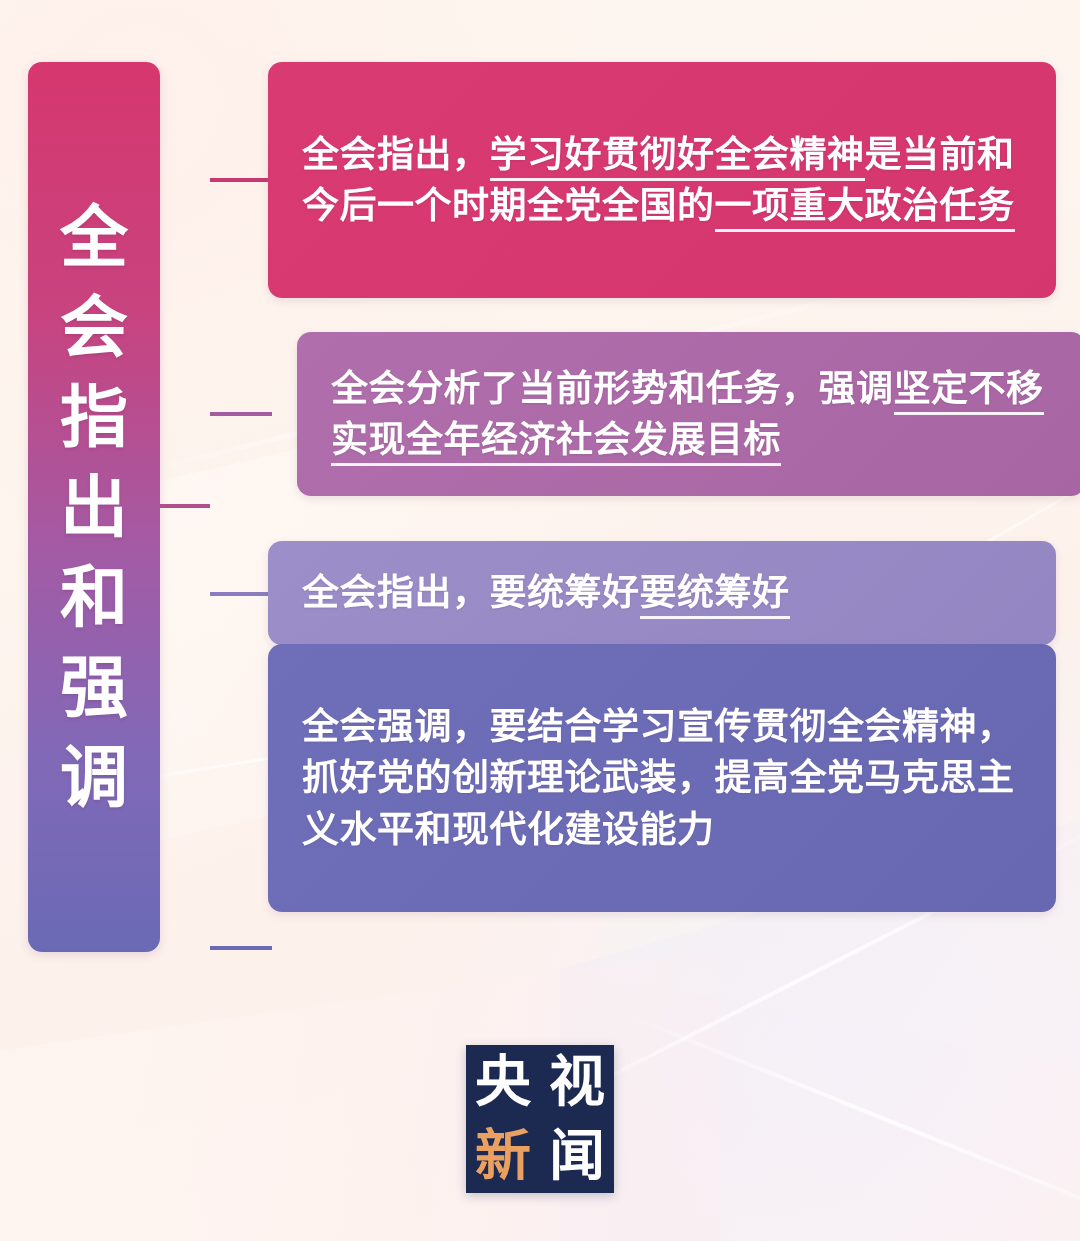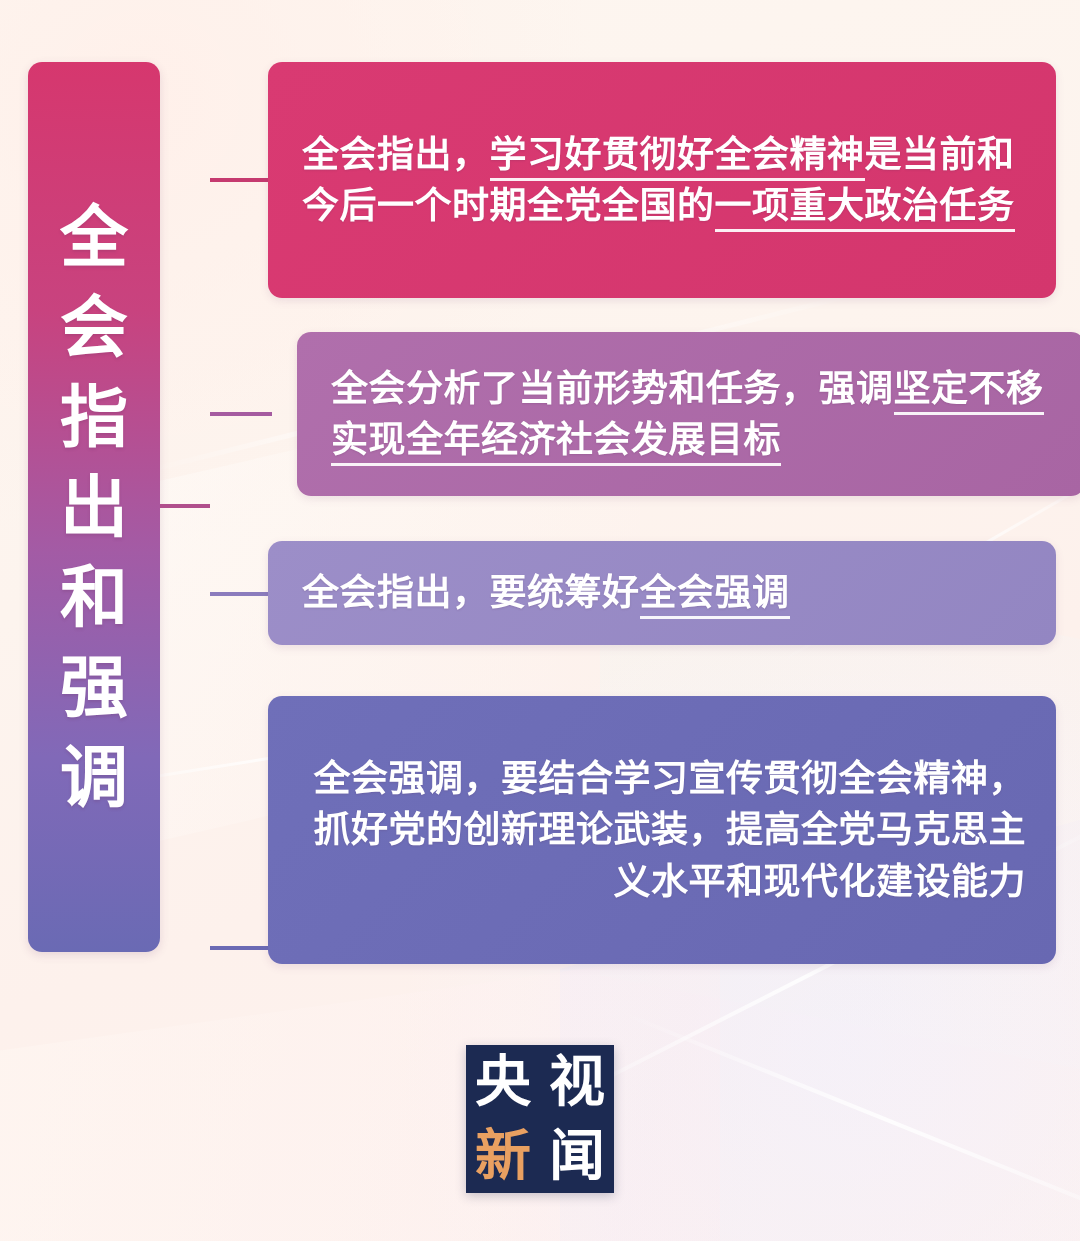--- a/index.html
+++ b/index.html
@@ -141,21 +141,21 @@
   }
   .card p b {
     font-weight: 800;
     border-bottom: 3px solid rgba(255,255,255,.92);
     padding-bottom: 3px;
   }
 
   #card-1 { top: 62px;  height: 236px; background: linear-gradient(135deg, #d93a72 0%, #d4366d 100%); }
   #card-2 { top: 332px; height: 164px; background: linear-gradient(135deg, #b06fac 0%, #a865a3 100%); margin-left: 29px; }
   #card-3 { top: 541px; height: 104px; background: linear-gradient(135deg, #9c8ec8 0%, #9386c2 100%); }
-  #card-4 { top: 696px; height: 268px; background: linear-gradient(135deg, #6f6fb9 0%, #6868b2 100%); text-align: right; }
+  #card-4 { top: 644px; height: 268px; background: linear-gradient(135deg, #6f6fb9 0%, #6868b2 100%); }
 
   
   #logo {
     position: absolute;
     left: 466px;
     top: 1045px;
     width: 148px;
     height: 148px;
     background: #1c2a52;
     display: grid;
@@ -227,21 +227,21 @@
 
   <div class="card" id="card-1">
     <p><span>全会指出，</span><b>学习好贯彻好全会精神</b><span>是当前和今后一个时期全党全国的</span><b>一项重大政治任务</b></p>
   </div>
 
   <div class="card" id="card-2">
     <p><span>全会分析了当前形势和任务，强调</span><b>坚定不移实现全年经济社会发展目标</b></p>
   </div>
 
   <div class="card" id="card-3">
-    <p><span>全会指出，要统筹好</span><b>全会强调</b></p>
+    <p><span>全会指出，要统筹好</span><b>要统筹好</b></p>
   </div>
 
   <div class="card" id="card-4">
     <p><span>全会强调，要结合学习宣传贯彻全会精神，抓好党的创新理论武装，提高全党马克思主义水平和现代化建设能力</span></p>
   </div>
 
   <div id="logo">
     <span class="logo-char">央</span>
     <span class="logo-char">视</span>
     <span class="logo-char accent">新</span>

